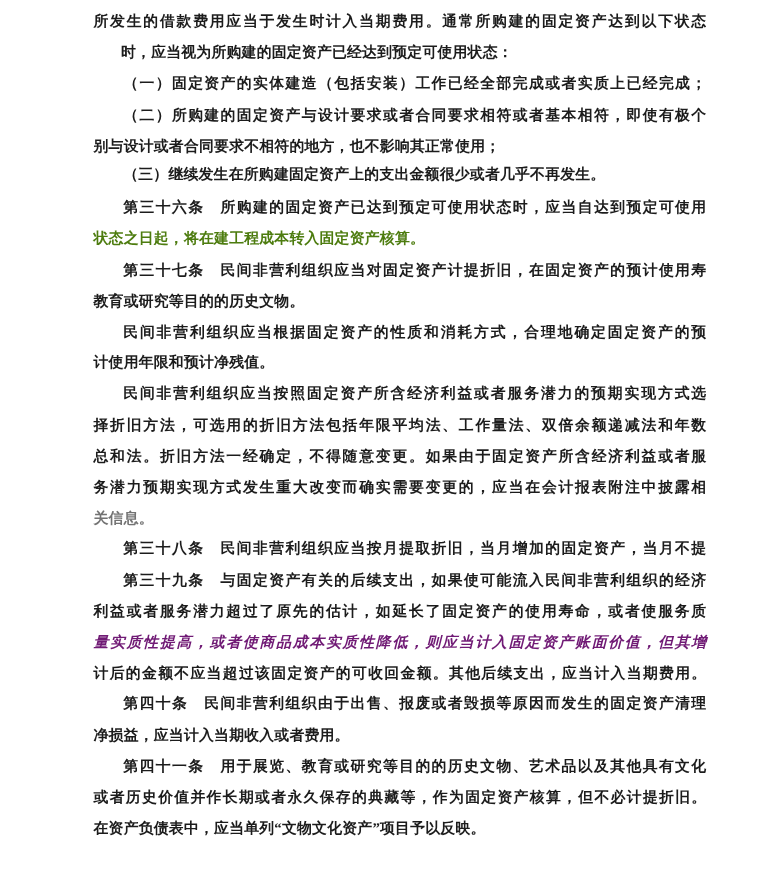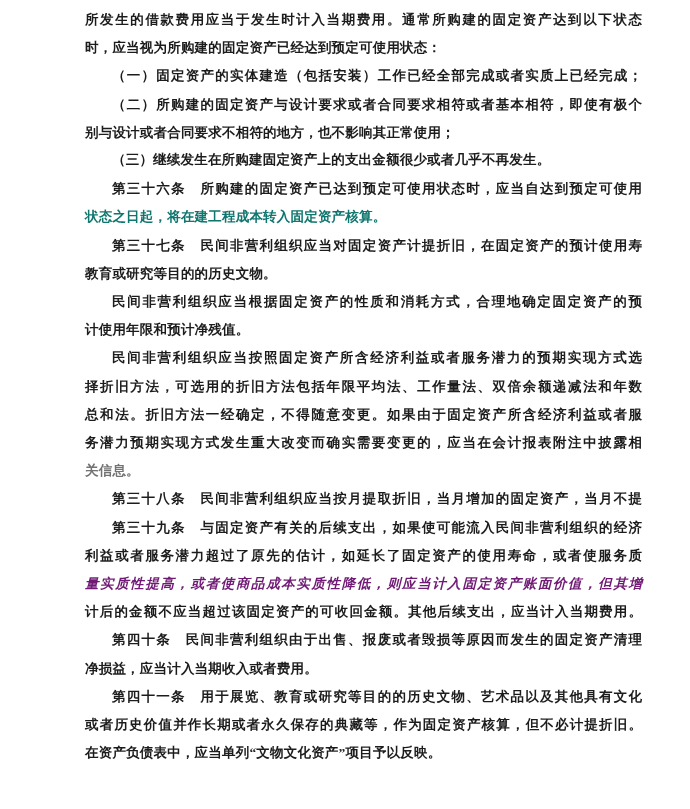--- a/index.html
+++ b/index.html
@@ -37,27 +37,27 @@
   .line.indent {
     text-indent: 2em;
   }
 </style>
 </head>
 <body>
 
 <div class="page" style="background: rgb(255, 255, 255);">
   <div class="text-block" id="text-block">
       <div class="line fill" style="color: rgb(28, 28, 28);">所发生的借款费用应当于发生时计入当期费用。通常所购建的固定资产达到以下状态</div>
-      <div class="line" style="color: rgb(28, 28, 28);">时，应当视为所购建的固定资产已经达到预定可使用状态：</div>
+      <div class="line" style="color: rgb(28, 28, 28); margin-left: 25px;">时，应当视为所购建的固定资产已经达到预定可使用状态：</div>
       <div class="line indent fill" style="color: rgb(28, 28, 28);">（一）固定资产的实体建造（包括安装）工作已经全部完成或者实质上已经完成；</div>
       <div class="line indent fill" style="color: rgb(28, 28, 28);">（二）所购建的固定资产与设计要求或者合同要求相符或者基本相符，即使有极个</div>
       <div class="line" style="color: rgb(28, 28, 28);">别与设计或者合同要求不相符的地方，也不影响其正常使用；</div>
       <div class="line indent" style="color: rgb(28, 28, 28); font-family: Liberation Mono, monospace;">（三）继续发生在所购建固定资产上的支出金额很少或者几乎不再发生。</div>
       <div class="line indent fill" style="color: rgb(28, 28, 28);">第三十六条　所购建的固定资产已达到预定可使用状态时，应当自达到预定可使用</div>
-      <div class="line" style="color: #0f766e;">状态之日起，将在建工程成本转入固定资产核算。</div>
+      <div class="line" style="color: #4d7c0f;">状态之日起，将在建工程成本转入固定资产核算。</div>
       <div class="line indent fill" style="color: rgb(28, 28, 28);">第三十七条　民间非营利组织应当对固定资产计提折旧，在固定资产的预计使用寿</div>
       <div class="line" style="color: rgb(28, 28, 28);">教育或研究等目的的历史文物。</div>
       <div class="line indent fill" style="color: rgb(28, 28, 28);">民间非营利组织应当根据固定资产的性质和消耗方式，合理地确定固定资产的预</div>
       <div class="line" style="color: rgb(28, 28, 28);">计使用年限和预计净残值。</div>
       <div class="line indent fill" style="color: rgb(28, 28, 28);">民间非营利组织应当按照固定资产所含经济利益或者服务潜力的预期实现方式选</div>
       <div class="line fill" style="color: rgb(28, 28, 28);">择折旧方法，可选用的折旧方法包括年限平均法、工作量法、双倍余额递减法和年数</div>
       <div class="line fill" style="color: rgb(28, 28, 28);">总和法。折旧方法一经确定，不得随意变更。如果由于固定资产所含经济利益或者服</div>
       <div class="line fill" style="color: rgb(28, 28, 28);">务潜力预期实现方式发生重大改变而确实需要变更的，应当在会计报表附注中披露相</div>
       <div class="line" style="color: #737373;">关信息。</div>
       <div class="line indent fill" style="color: rgb(28, 28, 28);">第三十八条　民间非营利组织应当按月提取折旧，当月增加的固定资产，当月不提</div>

